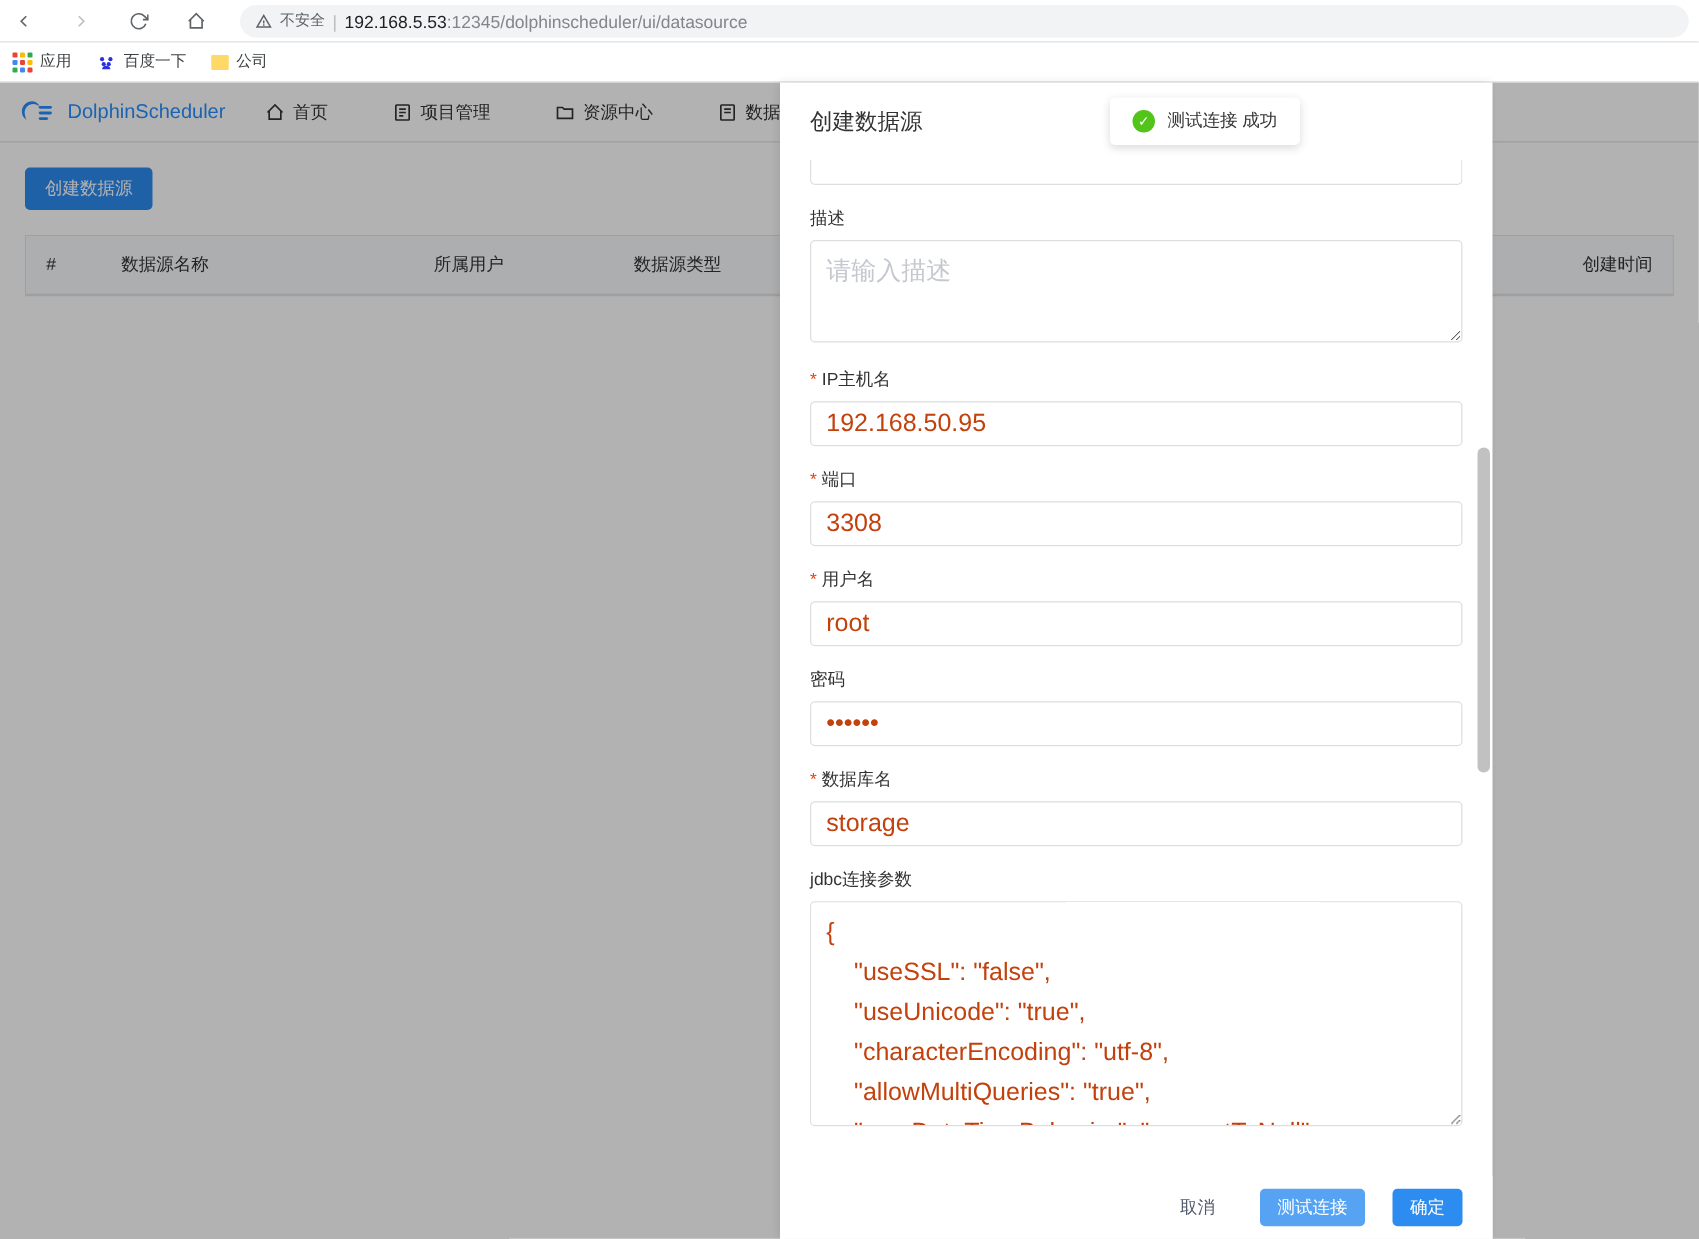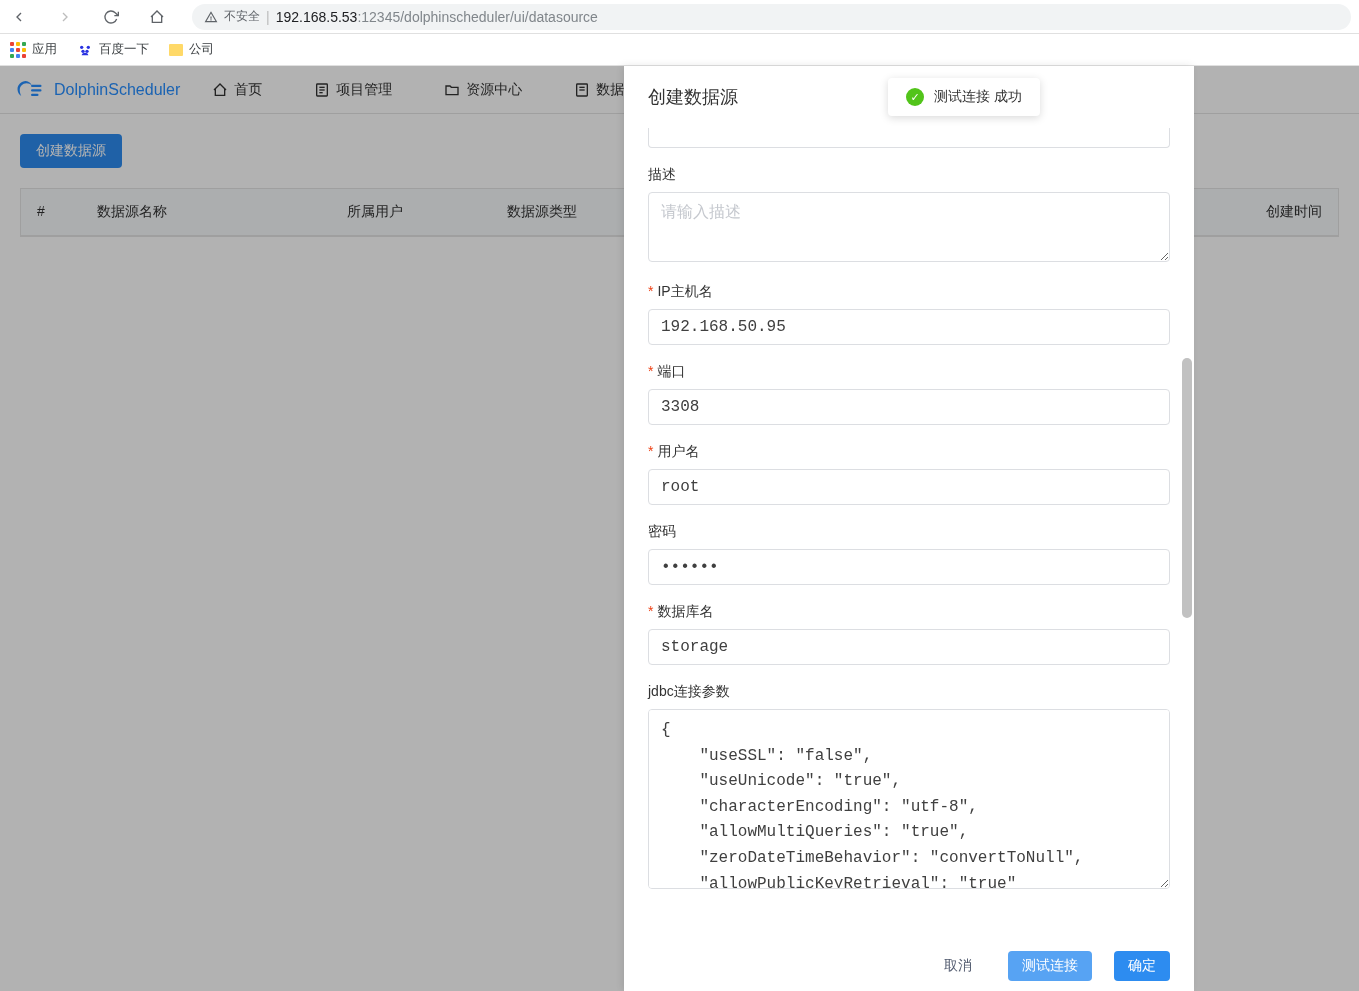--- a/index.html
+++ b/index.html
@@ -53,21 +53,21 @@
 .toast { display: inline-flex; align-items: center; gap: 10px; background: #fff; border-radius: 4px; padding: 10px 18px; box-shadow: 0 2px 8px rgba(0,0,0,0.15); margin-left: 150px; }
 .toast .check { width: 18px; height: 18px; border-radius: 50%; background: #52c41a; display: flex; align-items: center; justify-content: center; color: #fff; font-size: 11px; }
 .toast-text { color: #333; }
 .drawer-body { flex: 1; overflow-y: auto; padding: 0 24px 8px; }
 .scrollbar-track { position: fixed; right: 165px; top: 128px; bottom: 45px; width: 14px; background: transparent; }
 .scrollbar-thumb { position: absolute; right: 2px; width: 10px; background: #c1c1c1; border-radius: 5px; top: 230px; height: 260px; }
 
 .form-group { margin-top: 18px; }
 .form-label { display: block; margin-bottom: 8px; color: #333; }
 .form-label .req { color: #ed4014; margin-right: 4px; }
-.form-input, .form-textarea { width: 100%; border: 1px solid #dcdee2; border-radius: 4px; padding: 8px 12px; font-size: 16px; color: #404040; font-family: Liberation Mono, monospace; }
+.form-input, .form-textarea { width: 100%; border: 1px solid #dcdee2; border-radius: 4px; padding: 8px 12px; font-size: 20px; color: #c2410c; font-family: Liberation Sans, sans-serif; }
 .form-input { height: 36px; }
 .form-textarea { resize: vertical; min-height: 70px; line-height: 1.6; }
 .form-textarea.tall { min-height: 180px; }
 .form-input::placeholder, .form-textarea::placeholder { color: #c5c8ce; }
 .top-cut { height: 22px; border: 1px solid #dcdee2; border-top: none; border-radius: 0 0 4px 4px; padding: 0 12px; color: #c5c8ce; display: flex; align-items: flex-start; font-size: 13px; margin-top: -2px;}
 
 .drawer-footer { padding: 10px 24px; display: flex; justify-content: flex-end; gap: 22px; background: #fff; }
 .btn-text { background: transparent; border: none; color: #515a6e; cursor: pointer; padding: 6px 14px; font-size: 14px; }
 .btn-blue { background: #2d8cf0; color: #fff; border: none; padding: 6px 14px; border-radius: 4px; cursor: pointer; font-size: 14px; }
 .btn-blue.light { background: #57a3f3; }

